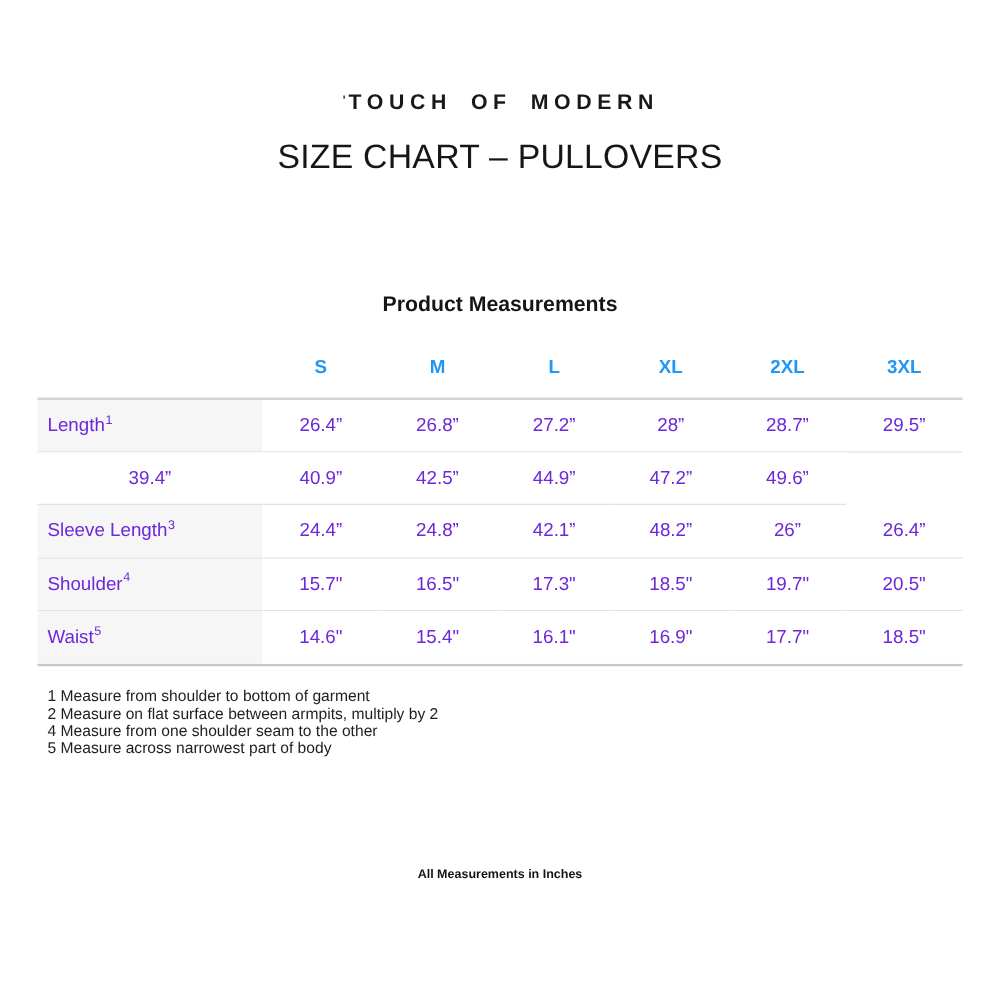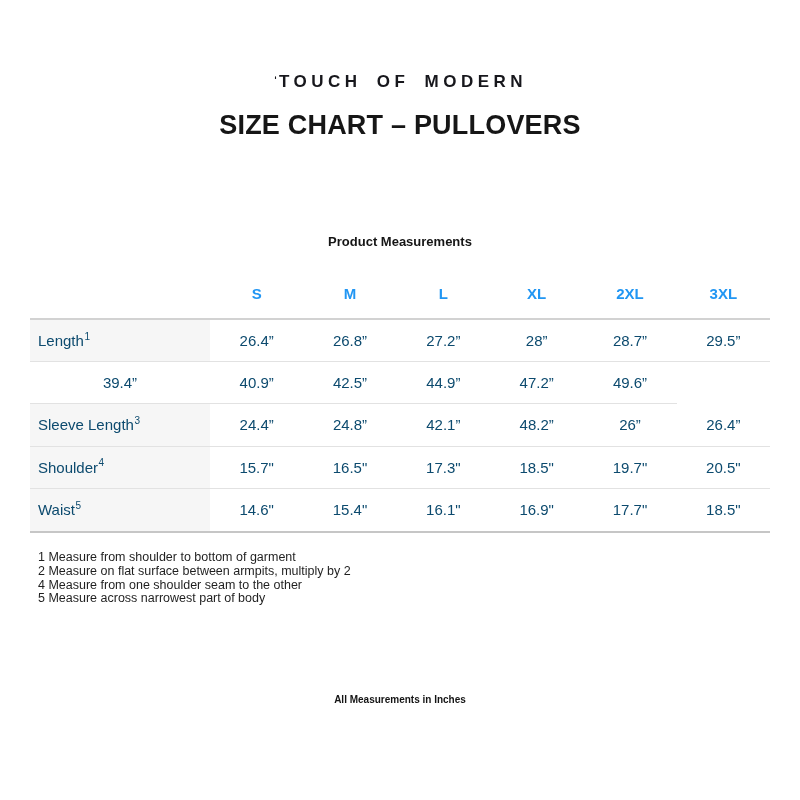--- a/index.html
+++ b/index.html
@@ -23,30 +23,30 @@
   }
   .logo .tick {
     font-size: 15px; font-weight: 700;
     letter-spacing: 0; margin-right: 1px;
   }
 
   
   .page-title {
     position: absolute; top: 110px; left: 0; width: 100%;
     text-align: center;
-    font-size: 27px; font-weight: 700;
+    font-size: 27px; font-weight: 400;
     letter-spacing: 0.2px;
     color: #161616;
   }
 
   
   .table-caption {
     position: absolute; top: 234px; left: 0; width: 100%;
     text-align: center;
-    font-size: 13px; font-weight: 600;
+    font-size: 17px; font-weight: 600;
     color: #151515;
   }
 
   
   .hdr-grid, .t-row {
     display: grid;
     grid-template-columns: 180px repeat(6, 1fr);
     width: 740px;
   }
   .hdr-grid {
@@ -62,21 +62,21 @@
   .table-body {
     position: absolute; top: 318px; left: 30px; width: 740px;
     border-top: 2px solid #d2d2d2;
     border-bottom: 2px solid #c6c6c6;
   }
   .t-row { height: 42.2px; }
   .t-row:not(:last-child) .cell { border-bottom: 1px solid #e2e2e2; }
   .cell {
     display: flex; align-items: center;
     font-size: 15px;
-    color: #0c4a6e;
+    color: #6d28d9;
     background: #ffffff;
   }
   .label-cell {
     background: #f6f6f6;
     padding-left: 8px;
     justify-content: flex-start;
   }
   .label-cell sup {
     font-size: 10px; line-height: 0;
     vertical-align: super; margin-left: 0.5px;

